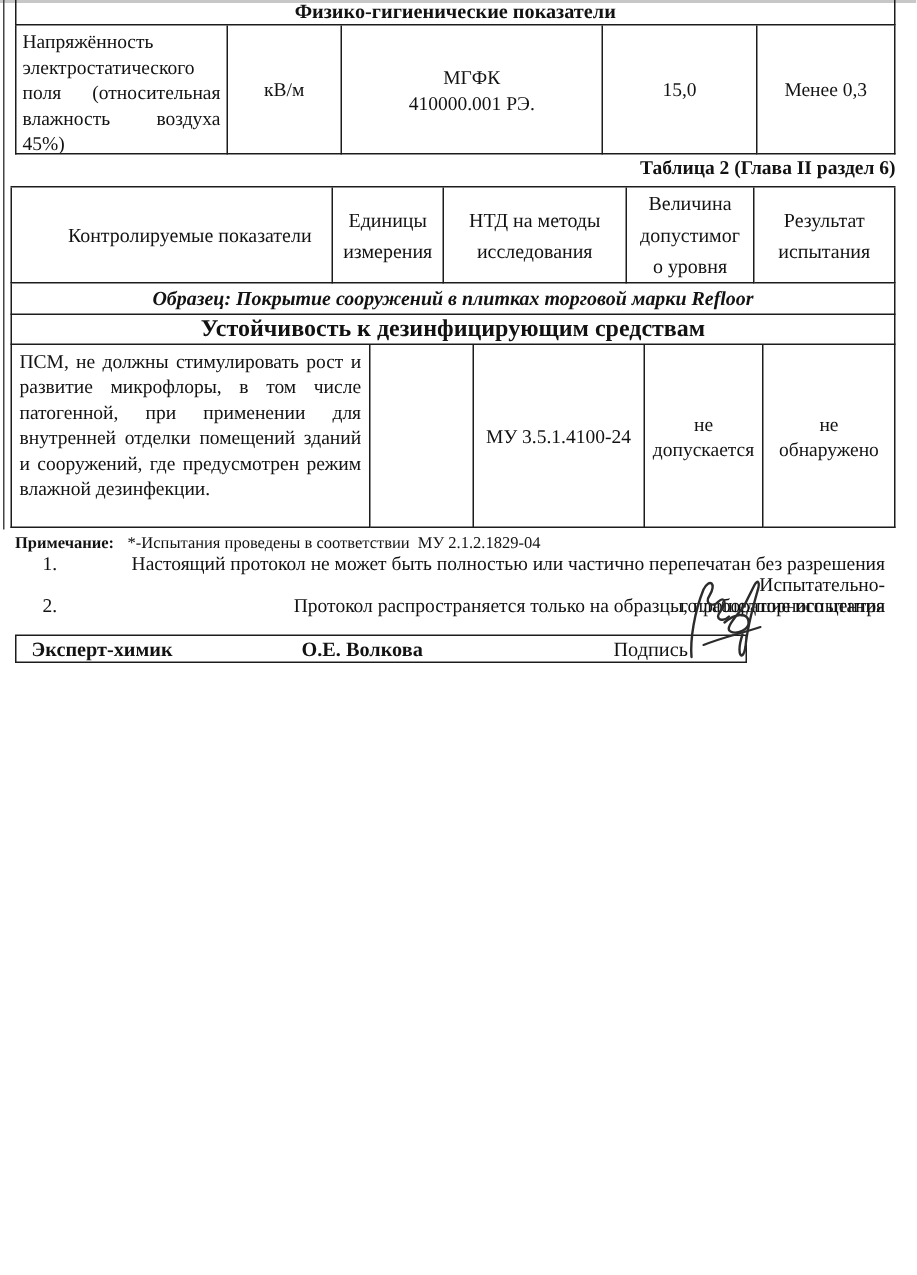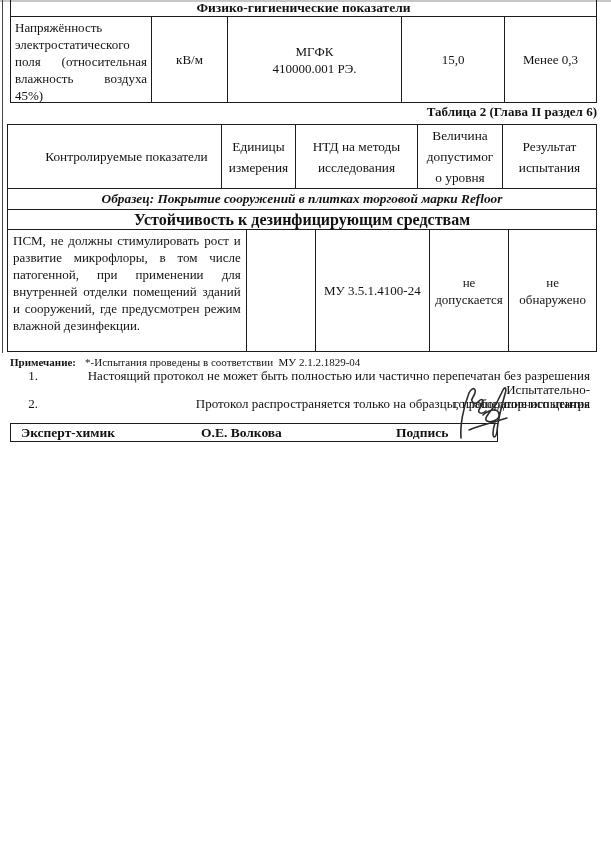--- a/index.html
+++ b/index.html
@@ -53,21 +53,21 @@
   .note-item .num { display:inline-block; width:16px; vertical-align:top; }
   .note-item .txt { display:inline-block; width:552px; vertical-align:top; white-space:pre-line; }
   .ni1 { top:369px; } .ni2 { top:397px; }
 
   
   .sig-box { position:absolute; left:10px; top:409px; width:488px; height:19px;
              border:1px solid #1c1c1c; box-sizing:border-box;margin-top:14px; }
   .sig-box span { position:absolute; top:0; font-size:13.5px; line-height:17px; }
   .sig-role { left:10px;  font-weight:bold; }
   .sig-name { left:190px; font-weight:bold; }
-  .sig-lbl  { left:385px;font-weight:bold; }
+  .sig-lbl  { left:398px; }
   .sig-svg  { position:absolute; left:447px; top:384px; }
 </style>
 </head>
 <body>
 
 <div class="page">
   <div class="edge-top"></div>
   <div class="edge-left"></div>
 
   <div class="t1">

